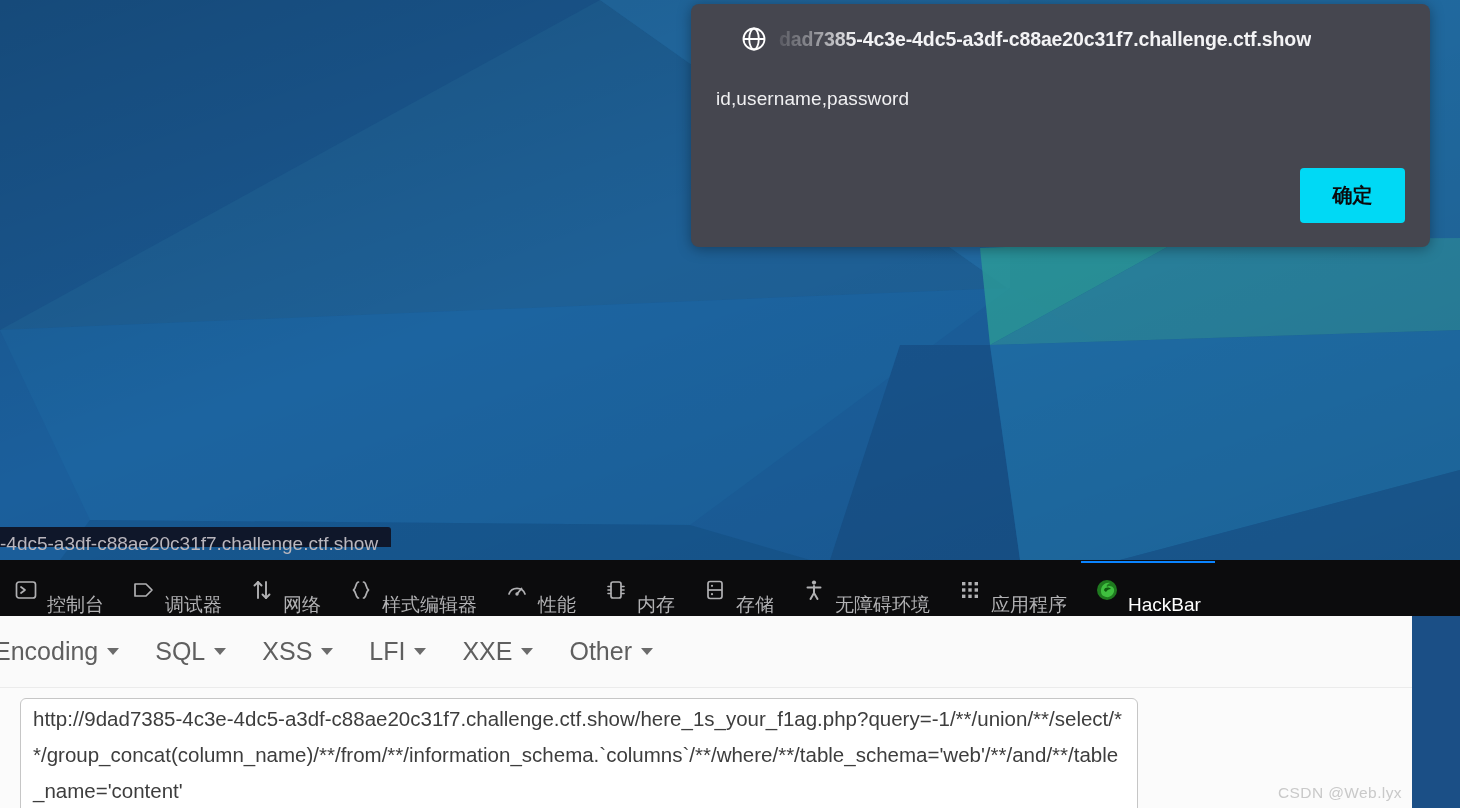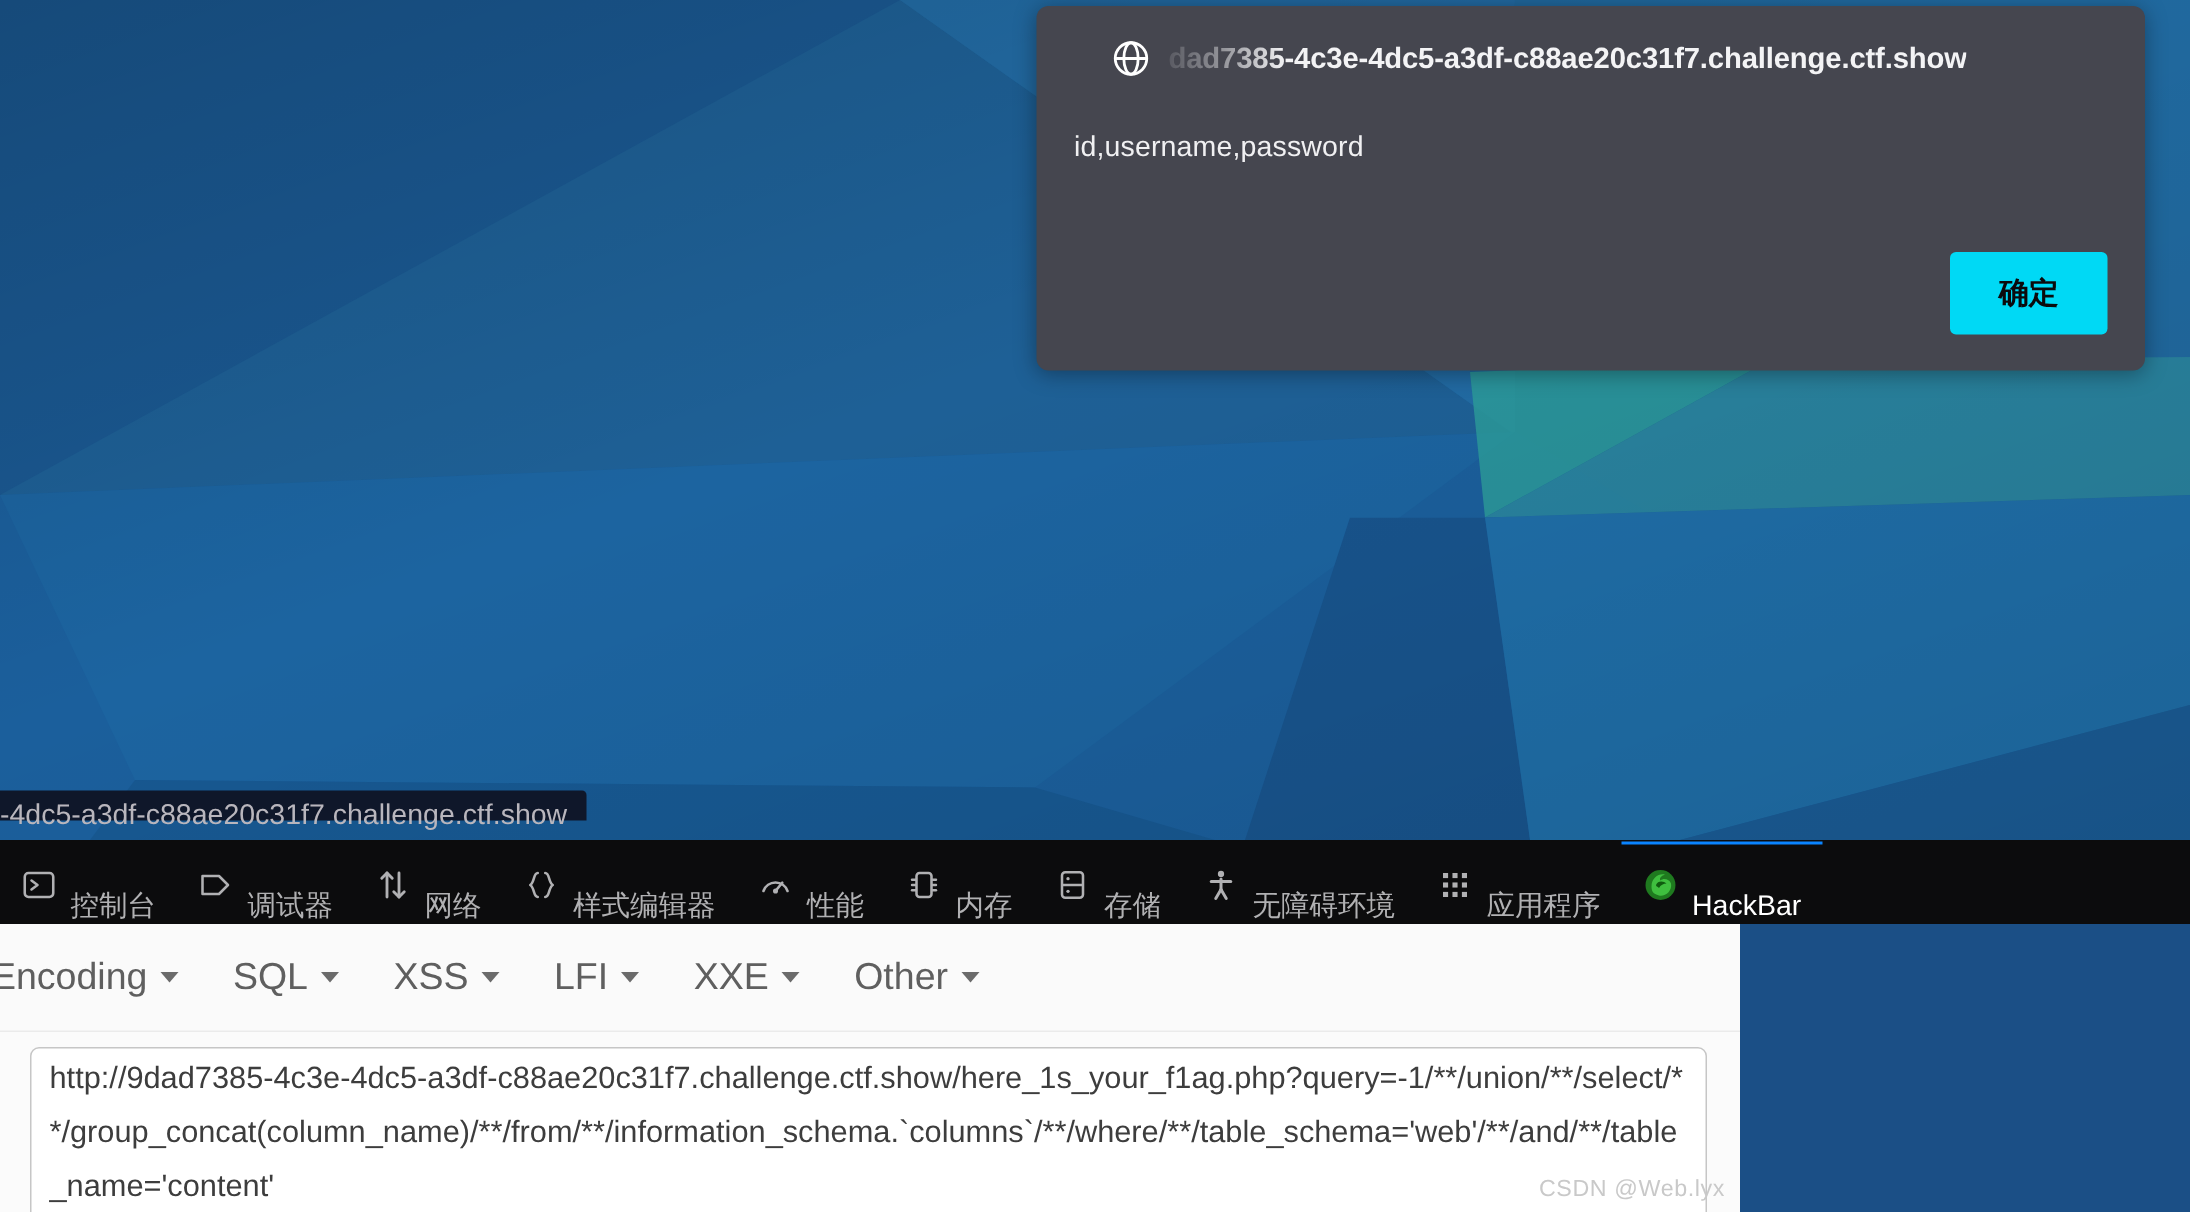--- a/index.html
+++ b/index.html
@@ -83,21 +83,21 @@
     padding:0 14px; color:#b1b1b3; font-size:19px;
     cursor:pointer; border-top:2px solid transparent;
     white-space:nowrap;
   }
   .dtTab.active{ color:#ffffff; border-top-color:#0a84ff; }
   .dtIcon{ width:24px; height:24px; flex:0 0 24px; display:block; }
   .dtLabel{ line-height:1;margin-top:30px; }
 
   
   #hackbar{
-    position:absolute; left:0; top:616px; width:1160px; height:192px;
+    position:absolute; left:0; top:616px; width:1412px; height:192px;
     background:#fbfbfb;
   }
   #hbMenu{
     height:72px; display:flex; align-items:center;
     border-bottom:1px solid #ebebeb;
     background:#fafafa;
     padding-left:0;
   }
   .hbMenuItem{
     display:flex; align-items:center; gap:9px;

